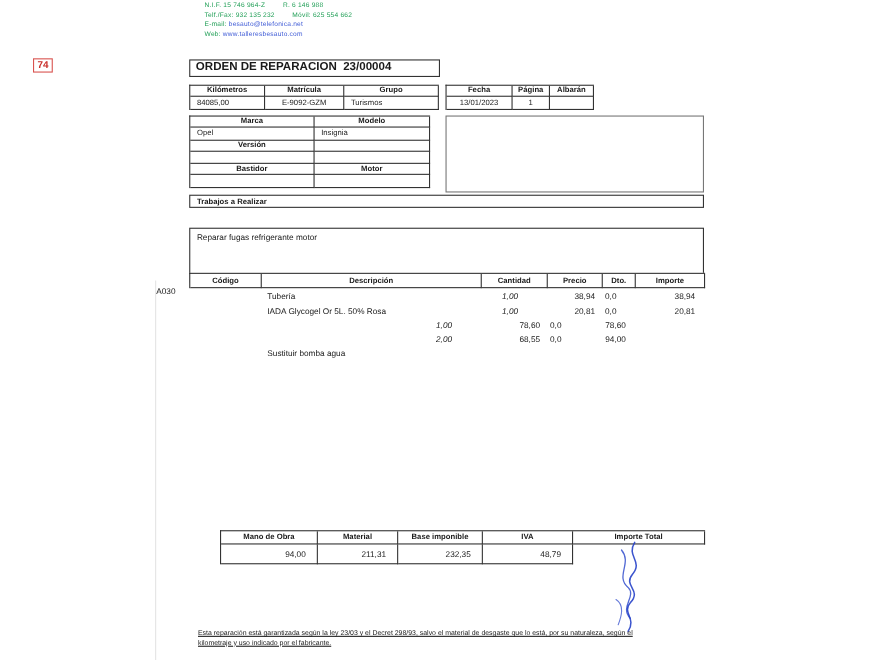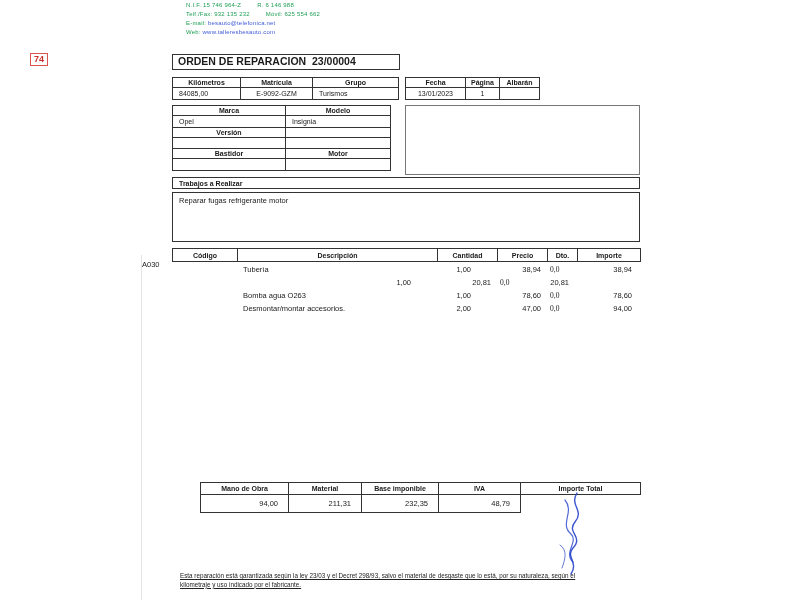--- a/index.html
+++ b/index.html
@@ -31,34 +31,34 @@
   .info-right { left: 405px; top: 77px; grid-template-columns: 60px 34px 40px; grid-template-rows: 10px 12px; }
   .vehicle-tbl { left: 172px; top: 105px; grid-template-columns: 113px 105px;
     grid-template-rows: 10px 12px 10px 11px 10px 12px; }
 
   .addr-box { position: absolute; left: 405px; top: 105px; width: 235px; height: 70px;
     border: 1px solid #777; }
 
   .trabajos-hdr { position: absolute; left: 172px; top: 177px; width: 468px; height: 12px;
     border: 1px solid #333; display: flex; align-items: center; padding-left: 6px;
     font-size: 7px; font-weight: bold; }
-  .trabajos-box { position: absolute; left: 172px; top: 192px; width: 468px; height: 50px;
+  .trabajos-box { position: absolute; left: 172px; top: 207px; width: 468px; height: 50px;
     border: 1px solid #333; font-size: 7.5px; padding: 3px 6px; }
 
   .items-hdr { left: 172px; top: 248px; grid-template-columns: 65px 200px 60px 50px 30px 63px;
     grid-template-rows: 13px; }
 
   .items-body { position: absolute; left: 172px; top: 263px; width: 468px; font-size: 7.5px; }
   .item-row { display: grid; grid-template-columns: 65px 200px 60px 50px 30px 63px; height: 13px; }
   .item-row > div { display: flex; align-items: center; overflow: hidden; }
   .item-row .c-cod { padding-left: 4px; }
   .item-row .c-desc { padding-left: 6px; }
-  .item-row .c-cant { justify-content: flex-end; padding-right: 26px; }
+  .item-row .c-cant { justify-content: flex-end; padding-right: 26px; font-style: italic; }
   .item-row .c-prec { justify-content: flex-end; padding-right: 6px; }
-  .item-row .c-dto { padding-left: 3px; font-family: Liberation Serif, serif; }
+  .item-row .c-dto { padding-left: 3px; }
   .item-row .c-imp { justify-content: flex-end; padding-right: 8px; }
 
   .margin-code { position: absolute; left: 142px; top: 260px; font-size: 7.5px; }
 
   .totals { left: 200px; top: 482px; grid-template-columns: 88px 73px 77px 82px 120px;
     grid-template-rows: 12px 18px; }
   .totals .val { justify-content: flex-end; padding-right: 10px; font-size: 7.5px; }
 
   .signature { position: absolute; left: 535px; top: 490px; width: 70px; height: 87px; }
 
@@ -154,43 +154,43 @@
     <div class="item-row">
       <div class="c-cod"></div>
       <div class="c-desc">Tubería</div>
       <div class="c-cant">1,00</div>
       <div class="c-prec">38,94</div>
       <div class="c-dto">0,0</div>
       <div class="c-imp">38,94</div>
     </div>
     <div class="item-row">
       <div class="c-cod"></div>
+      <div class="c-desc">IADA Glycogel Or 5L. 50% Rosa</div>
       <div class="c-cant">1,00</div>
       <div class="c-prec">20,81</div>
       <div class="c-dto">0,0</div>
       <div class="c-imp">20,81</div>
     </div>
     <div class="item-row">
       <div class="c-cod"></div>
-      <div class="c-desc">Bomba agua O263</div>
       <div class="c-cant">1,00</div>
       <div class="c-prec">78,60</div>
       <div class="c-dto">0,0</div>
       <div class="c-imp">78,60</div>
     </div>
     <div class="item-row">
       <div class="c-cod"></div>
-      <div class="c-desc">Desmontar/montar accesorios.</div>
       <div class="c-cant">2,00</div>
-      <div class="c-prec">47,00</div>
+      <div class="c-prec">68,55</div>
       <div class="c-dto">0,0</div>
       <div class="c-imp">94,00</div>
     </div>
     <div class="item-row">
       <div class="c-cod"></div>
+      <div class="c-desc">Sustituir bomba agua</div>
       <div class="c-cant"></div>
       <div class="c-prec"></div>
       <div class="c-dto"></div>
       <div class="c-imp"></div>
     </div>
   </div>
 
   <div class="grid totals">
     <div class="th">Mano de Obra</div>
     <div class="th">Material</div>

